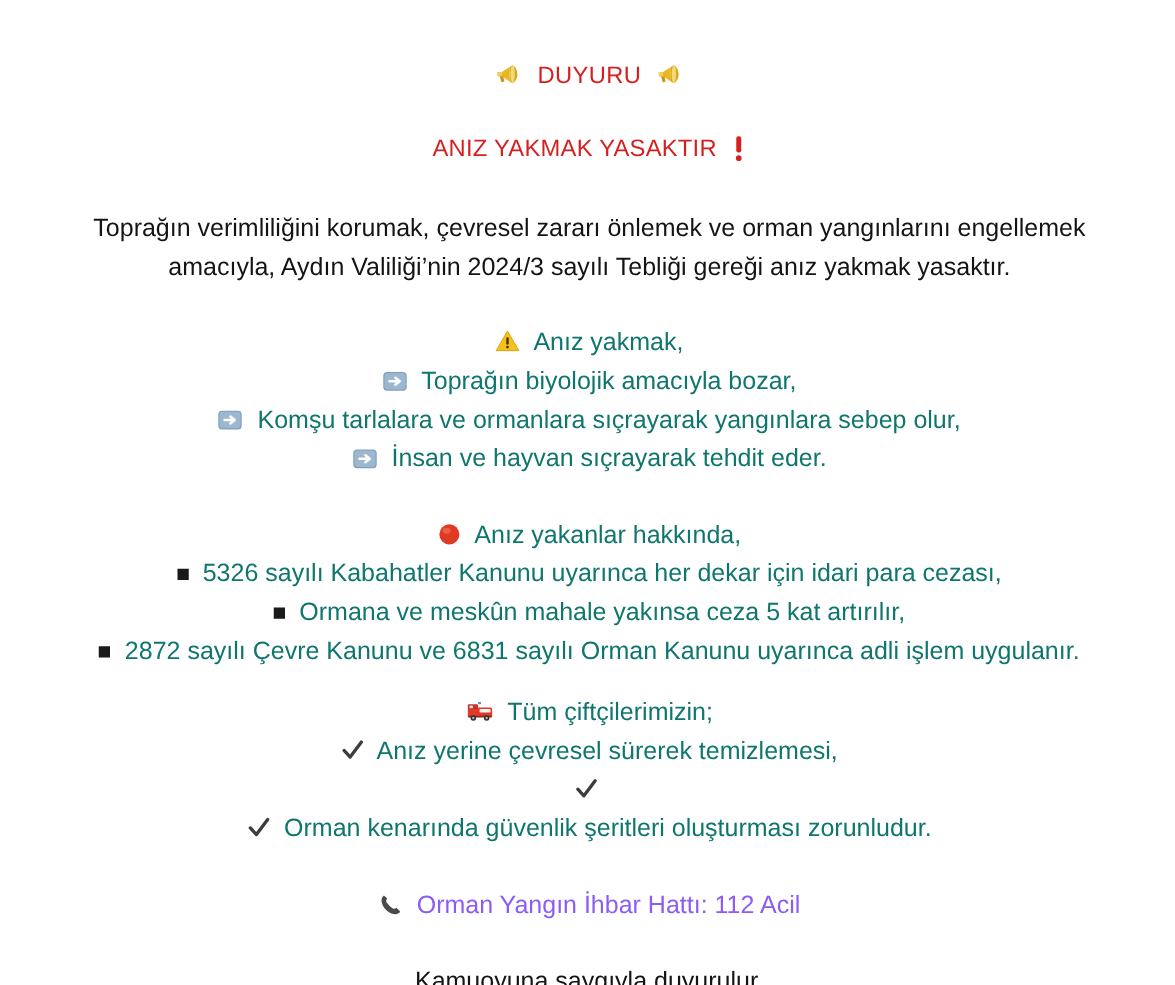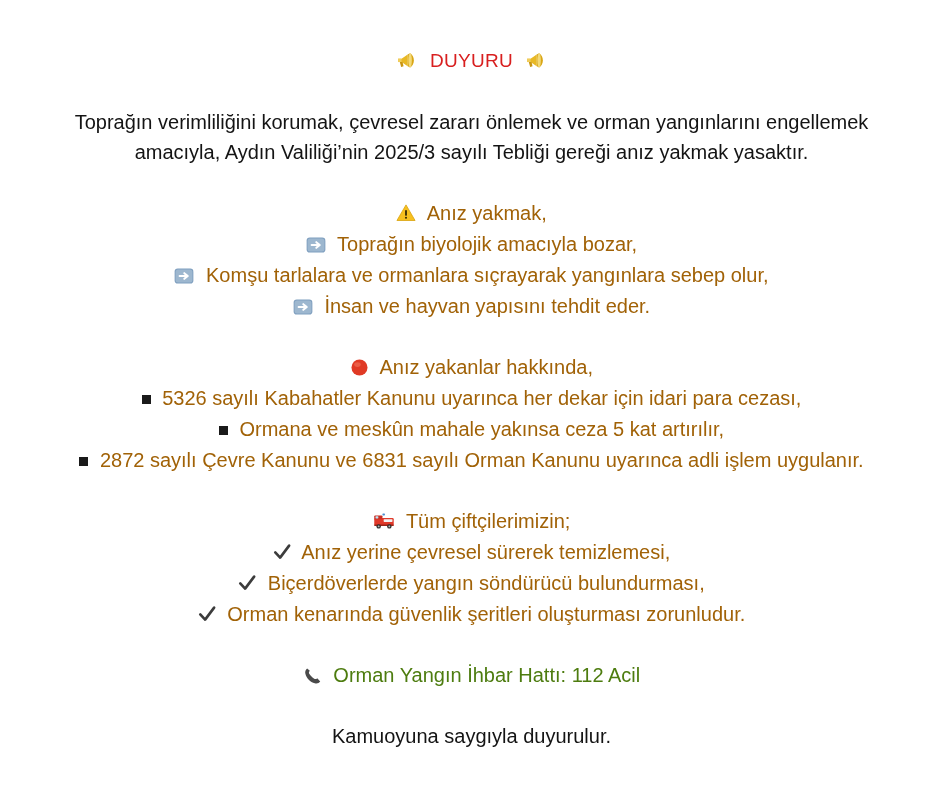--- a/index.html
+++ b/index.html
@@ -54,32 +54,32 @@
     max-width: 880px;
     margin: 0 auto 30px auto;
   }
 
   .block {
     margin: 0 auto;
   }
   .block + .block { margin-top: 0; }
 
   .block-gap-effects { margin-bottom: 30px; }
-  .block-gap-penalty { margin-bottom: 30px; }
+  .block-gap-penalty { margin-bottom: 18px; }
   .block-gap-duties  { margin-bottom: 30px; }
 
   .line-effects, .line-penalty, .line-duties {
     font-size: 20px;
-    color: #a16207;
+    color: #0f766e;
     line-height: 1.55;
   }
 
   .line-hotline {
     font-size: 20px;
-    color: #4d7c0f;
+    color: #8b5cf6;
     line-height: 1.55;
     margin-bottom: 30px;
   }
 
   .line-closing {
     font-size: 20px;
     color: #141414;
     line-height: 1.55;
   }
 
@@ -131,22 +131,31 @@
       <svg viewBox="0 0 64 64" xmlns="http://www.w3.org/2000/svg">
         <path d="M6 28 L6 38 L16 38 L34 50 L34 16 L16 28 Z" fill="#e8b824"></path>
         <path d="M34 16 L34 50 L41 54 C48 50 52 42 52 33 C52 24 48 16 41 12 Z" fill="#d9a616"></path>
         <path d="M6 28 L16 28 L16 38 L6 38 Z" fill="#f0cd5c"></path>
         <path d="M11 38 L19 38 L22 50 L15 52 Z" fill="#c99512"></path>
         <ellipse cx="41" cy="33" rx="5" ry="21" fill="#f3d978"></ellipse>
       </svg>
     </span>
   </div>
 
-
-  <div class="intro">Toprağın verimliliğini korumak, çevresel zararı önlemek ve orman yangınlarını engellemek amacıyla, Aydın Valiliği’nin 2025/3 sayılı Tebliği gereği anız yakmak yasaktır.</div>
+  <div class="line heading-ban">
+    <span>ANIZ YAKMAK YASAKTIR</span>
+    <span class="ico ico-bang sp-l">
+      <svg viewBox="0 0 24 44" xmlns="http://www.w3.org/2000/svg">
+        <rect x="8" y="2" width="8" height="26" rx="3.5" fill="#d81f1f"></rect>
+        <circle cx="12" cy="37" r="4.5" fill="#d81f1f"></circle>
+      </svg>
+    </span>
+  </div>
+
+  <div class="intro">Toprağın verimliliğini korumak, çevresel zararı önlemek ve orman yangınlarını engellemek amacıyla, Aydın Valiliği’nin 2024/3 sayılı Tebliği gereği anız yakmak yasaktır.</div>
 
   <div class="block block-gap-effects">
     <div class="line line-effects">
       <span class="ico ico-warn sp-r">
         <svg viewBox="0 0 64 64" xmlns="http://www.w3.org/2000/svg">
           <path d="M32 6 L61 56 L3 56 Z" fill="#f7c01f" stroke="#d9a20a" stroke-width="2.5" stroke-linejoin="round"></path>
           <rect x="29" y="22" width="6" height="19" rx="3" fill="#3c2f05"></rect>
           <circle cx="32" cy="47" r="3.4" fill="#3c2f05"></circle>
         </svg>
       </span>
@@ -176,21 +185,21 @@
     </div>
 
     <div class="line line-effects">
       <span class="ico ico-arrow sp-r">
         <svg viewBox="0 0 64 64" xmlns="http://www.w3.org/2000/svg">
           <rect x="2" y="8" width="60" height="48" rx="10" fill="#7f9fbf"></rect>
           <rect x="5" y="11" width="54" height="42" rx="8" fill="#9db7cf"></rect>
           <path d="M18 32 L38 32 M33 23 L44 32 L33 41" fill="none" stroke="#ffffff" stroke-width="6.5" stroke-linecap="round" stroke-linejoin="round"></path>
         </svg>
       </span>
-      <span>İnsan ve hayvan yapısını tehdit eder.</span>
+      <span>İnsan ve hayvan sıçrayarak tehdit eder.</span>
     </div>
   </div>
 
   <div class="block block-gap-penalty">
     <div class="line line-penalty">
       <span class="ico ico-circle sp-r">
         <svg viewBox="0 0 64 64" xmlns="http://www.w3.org/2000/svg">
           <circle cx="32" cy="32" r="27" fill="#e03a25"></circle>
           <ellipse cx="25" cy="22" rx="11" ry="8" fill="#ef6a52" opacity="0.75"></ellipse>
         </svg>
@@ -241,21 +250,20 @@
       </span>
       <span>Anız yerine çevresel sürerek temizlemesi,</span>
     </div>
 
     <div class="line line-duties">
       <span class="ico ico-check sp-r">
         <svg viewBox="0 0 48 48" xmlns="http://www.w3.org/2000/svg">
           <path d="M6 25 L19 39 L43 7" fill="none" stroke="#3c3c3c" stroke-width="7" stroke-linecap="round" stroke-linejoin="round"></path>
         </svg>
       </span>
-      <span>Biçerdöverlerde yangın söndürücü bulundurması,</span>
     </div>
 
     <div class="line line-duties">
       <span class="ico ico-check sp-r">
         <svg viewBox="0 0 48 48" xmlns="http://www.w3.org/2000/svg">
           <path d="M6 25 L19 39 L43 7" fill="none" stroke="#3c3c3c" stroke-width="7" stroke-linecap="round" stroke-linejoin="round"></path>
         </svg>
       </span>
       <span>Orman kenarında güvenlik şeritleri oluşturması zorunludur.</span>
     </div>

